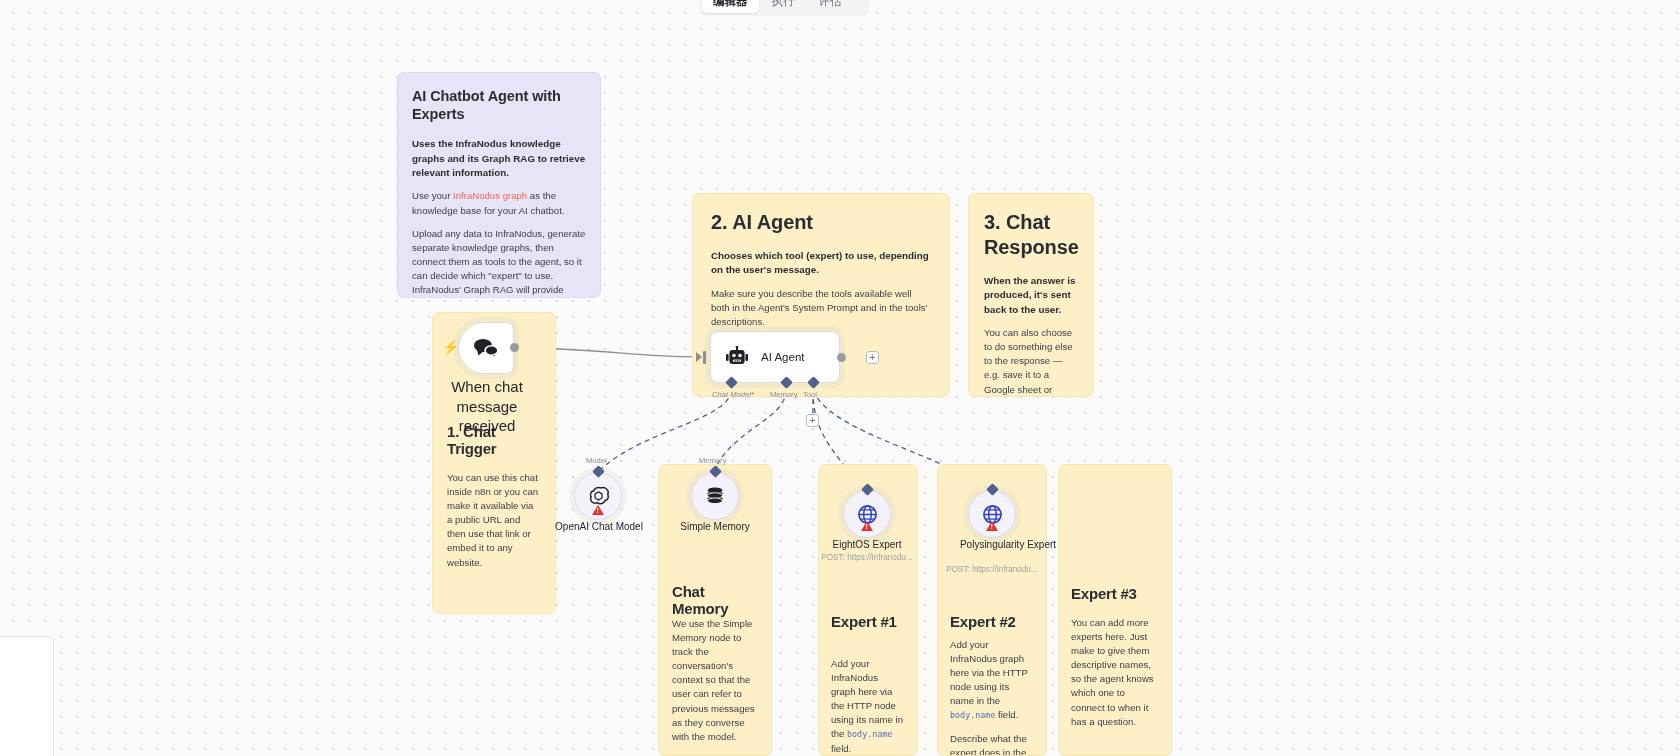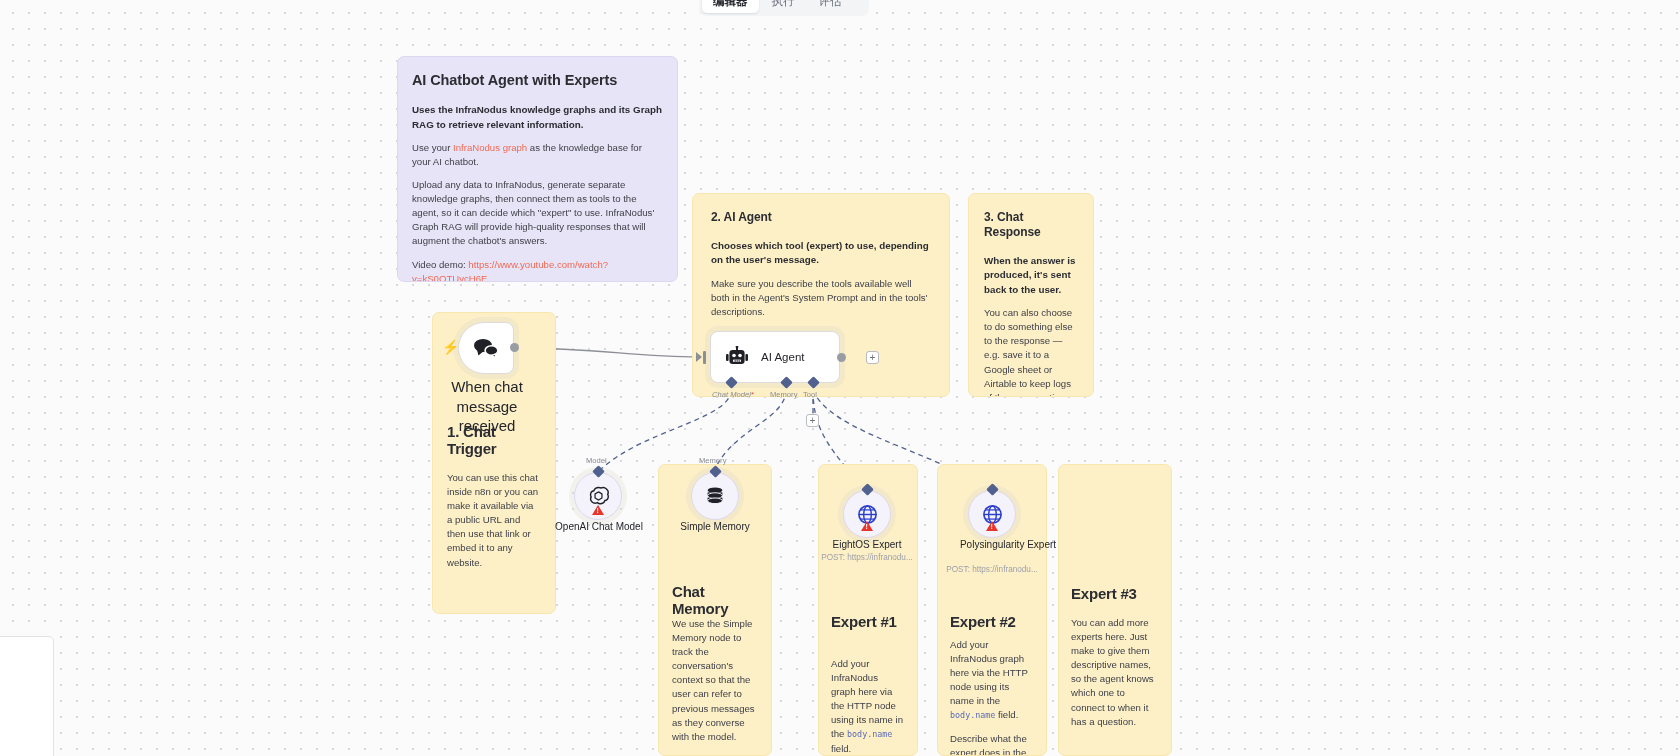--- a/index.html
+++ b/index.html
@@ -76,21 +76,21 @@
   }
   .note h1 {
     font-size: 14.5px;
     font-weight: 700;
     color: #2b2d33;
     letter-spacing: -.1px;
     line-height: 1.25;
     margin-bottom: 14px;
   }
   .note h1.big {
-    font-size: 12px;
+    font-size: 20px;
   }
   .note p {
     font-size: 9.6px;
     line-height: 1.47;
     color: #3e4049;
     margin-bottom: 9px;
   }
   .note p.bold {
     font-weight: 700;
     color: #2b2d33;
@@ -251,21 +251,21 @@
 
     <path d="M 813,390 C 813,430 830,450 866,490" stroke="#51618f" stroke-width="1.3" fill="none" stroke-dasharray="5,4"></path>
 
     <path d="M 813,390 C 830,432 930,450 991,490" stroke="#51618f" stroke-width="1.3" fill="none" stroke-dasharray="5,4"></path>
 
     <path d="M 813,390 L 813,414" stroke="#51618f" stroke-width="1.3" fill="none" stroke-dasharray="5,4"></path>
 
     <path d="M 842,357 L 866,357" stroke="#8d8f97" stroke-width="1.3" fill="none"></path>
   </svg>
 
-  <div class="note purple" style="left:397px; top:56px; width:281px; height:226px;">
+  <div class="note purple" style="left:397px; top:72px; width:204px; height:226px;">
     <h1>AI Chatbot Agent with Experts</h1>
     <p class="bold">Uses the InfraNodus knowledge graphs and its Graph RAG to retrieve relevant information.</p>
     <p><span>Use your </span><a class="lk">InfraNodus graph</a><span> as the knowledge base for your AI chatbot.</span></p>
     <p>Upload any data to InfraNodus, generate separate knowledge graphs, then connect them as tools to the agent, so it can decide which "expert" to use. InfraNodus' Graph RAG will provide high-quality responses that will augment the chatbot's answers.</p>
     <p><span>Video demo: </span><a class="lk">https://www.youtube.com/watch?v=kS0QTUvcH6E</a></p>
 
   </div>
 
   <div class="note yellow" style="left:692px; top:193px; width:258px; height:204px; padding:16px 18px;">
     <h1 class="big">2. AI Agent</h1>

